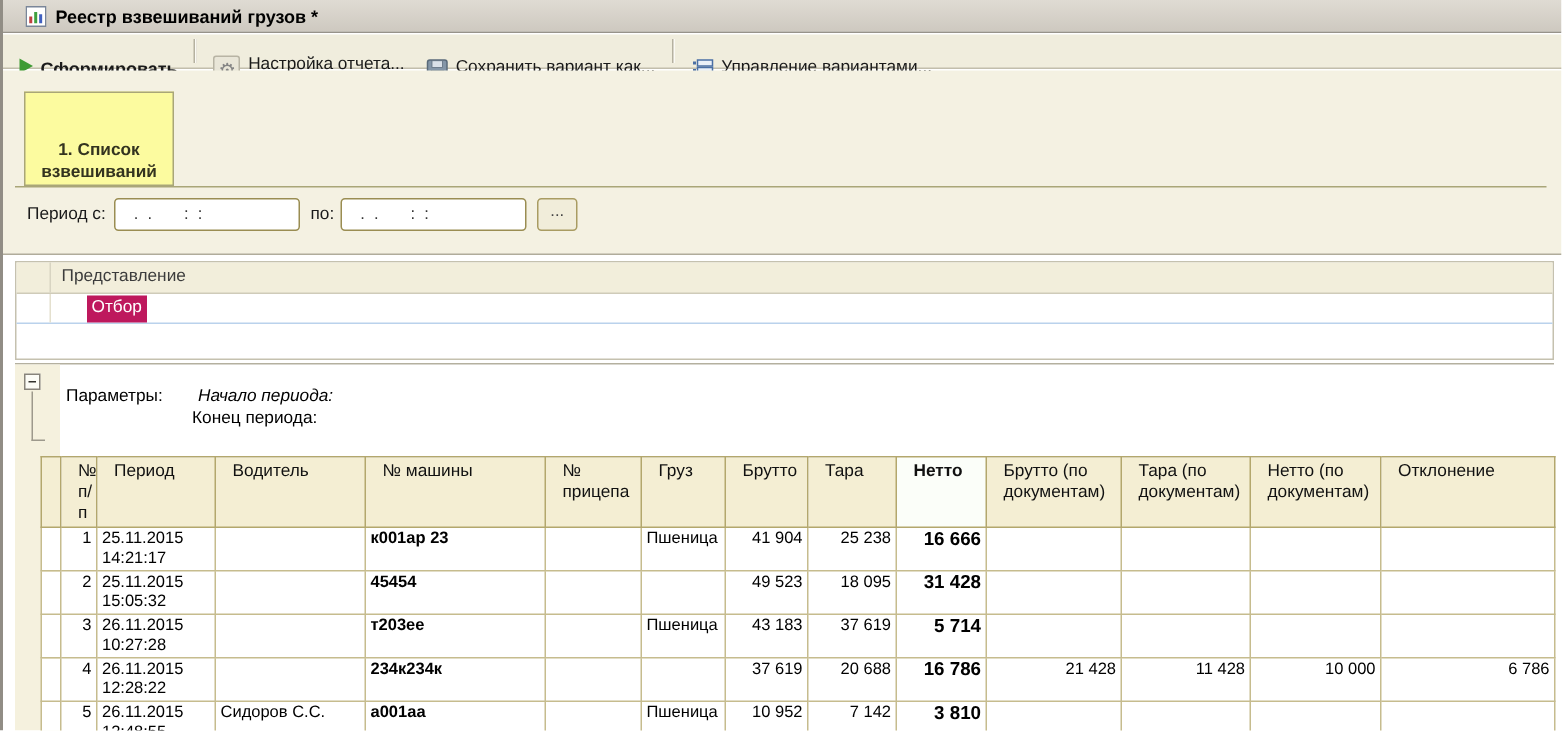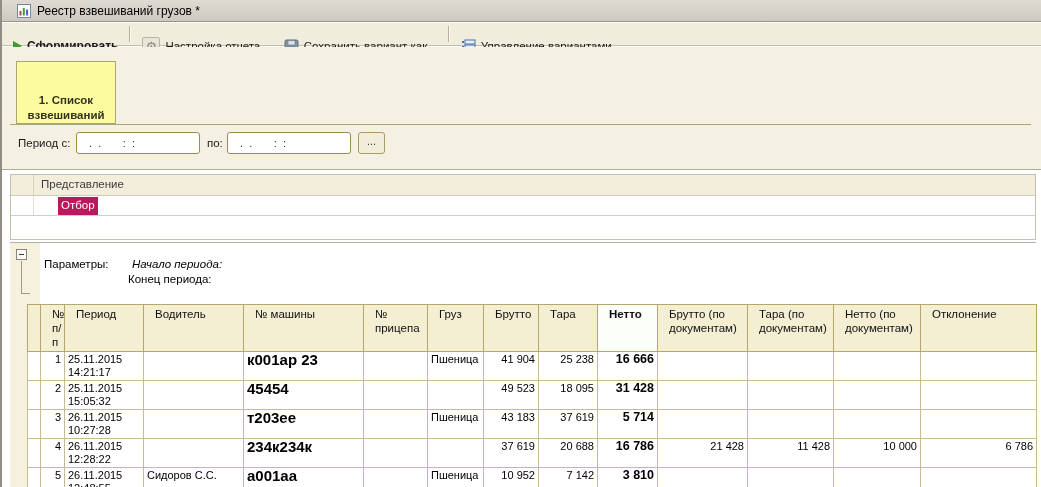--- a/index.html
+++ b/index.html
@@ -12,29 +12,29 @@
   .left-edge{position:absolute;left:0;top:0;width:2px;height:487px;background:#918D85;z-index:50;}
 
   
   .titlebar{
     position:absolute;left:0;top:0;width:1041px;height:22px;
     background:linear-gradient(#DFDBD3,#CEC9C0);
     border-bottom:1px solid #97938A;
     display:flex;align-items:center;box-sizing:border-box;
   }
   .title-icon{margin-left:17px;width:14px;height:14px;flex:0 0 auto;}
-  .title-text{margin-left:6px;font-size:12px;font-weight:normal;color:#000;}
+  .title-text{margin-left:6px;font-size:12px;font-weight:bold;color:#000;}
 
   
   .toolbar{
     position:absolute;left:0;top:23px;width:1041px;height:23px;
     background:#F0EDDD;border-bottom:1px solid #C2BEAC;
     display:flex;align-items:center;padding-left:6px;box-sizing:border-box;
   }
-  .tb-btn{display:flex;align-items:center;gap:5px;padding:2px 7px;font-size:11.5px;color:#1A1A1A;cursor:default;margin-top:24px;}
+  .tb-btn{display:flex;gap:5px;padding:2px 7px;font-size:11.5px;color:#1A1A1A;cursor:default;margin-top:24px;}
   .tb-btn.bold{font-weight:bold;font-size:12px;}
   .tb-sep{width:1px;height:16px;background:#B5B1A0;border-right:1px solid #FBFAF4;margin:0 4px;}
   .play-tri{width:0;height:0;border-left:9px solid #3E9B35;border-top:5px solid transparent;border-bottom:5px solid transparent;}
   .gear-glyph{font-size:13px;color:#858585;line-height:13px;
     background:#E9E6D8;border:1px solid #B8B4A4;border-radius:2px;width:16px;height:16px;
     display:flex;align-items:center;justify-content:center;}
 
   
   .top-panel{
     position:absolute;left:0;top:47px;width:1041px;height:123px;
@@ -101,21 +101,21 @@
     border:1px solid #B3A76D;background:#F4EED3;font-weight:normal;text-align:left;
     vertical-align:top;padding:2px 11px;font-size:11.5px;line-height:14px;color:#111;
     height:31px;box-sizing:border-box;overflow:hidden;
   }
   table.report th.h-netto{background:#FBFEF9;font-weight:bold;}
   table.report td{
     border:1px solid #C6BC8E;background:#FFFFFF;vertical-align:top;
     padding:1px 3px;line-height:13px;height:29px;box-sizing:border-box;overflow:hidden;color:#000;
   }
   td.c-num,td.c-number{text-align:right;}
-  td.c-machine{font-weight:bold;font-size:15px;padding-top:3px;}
+  td.c-machine{font-weight:bold;font-size:11px;padding-top:3px;}
   td.c-net{text-align:right;font-weight:bold;font-size:12.5px;background:#F1FAF0;}
   td.c-gutter{background:#FFFFFF;}
   .dt-line{white-space:nowrap;}
 </style>
 </head>
 <body>
 
 <div class="left-edge"></div>
 
 <div class="titlebar">

